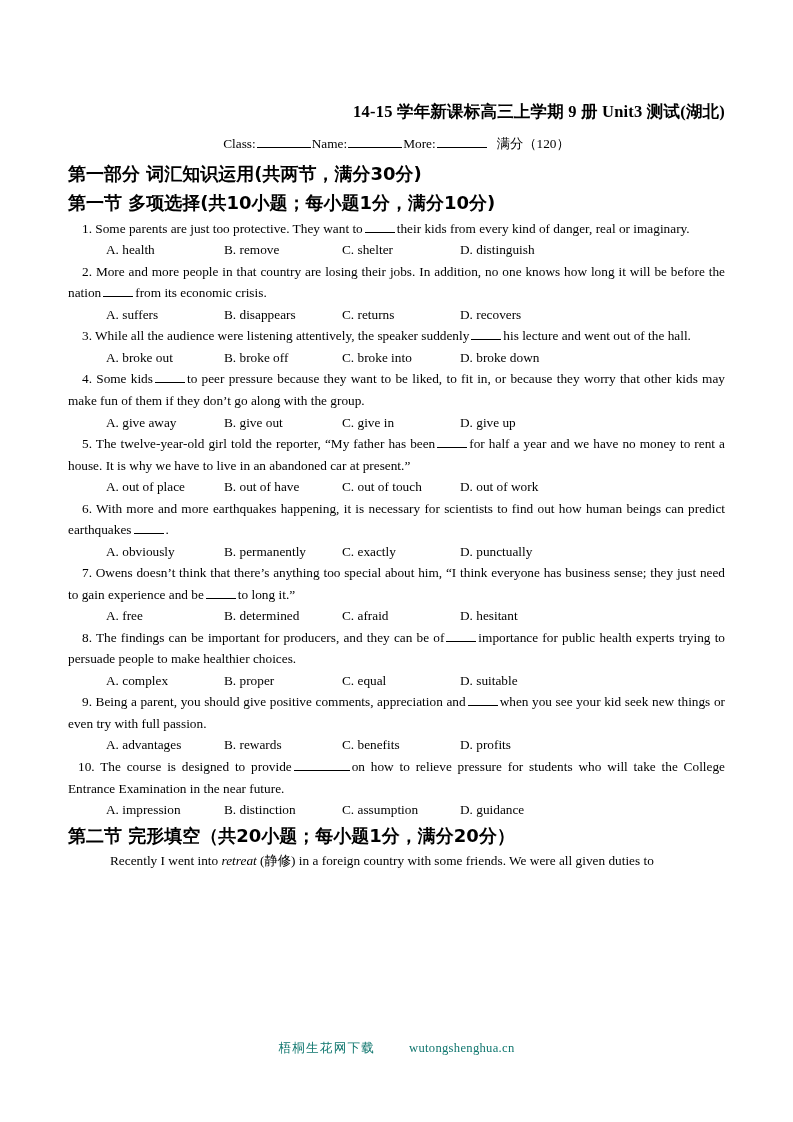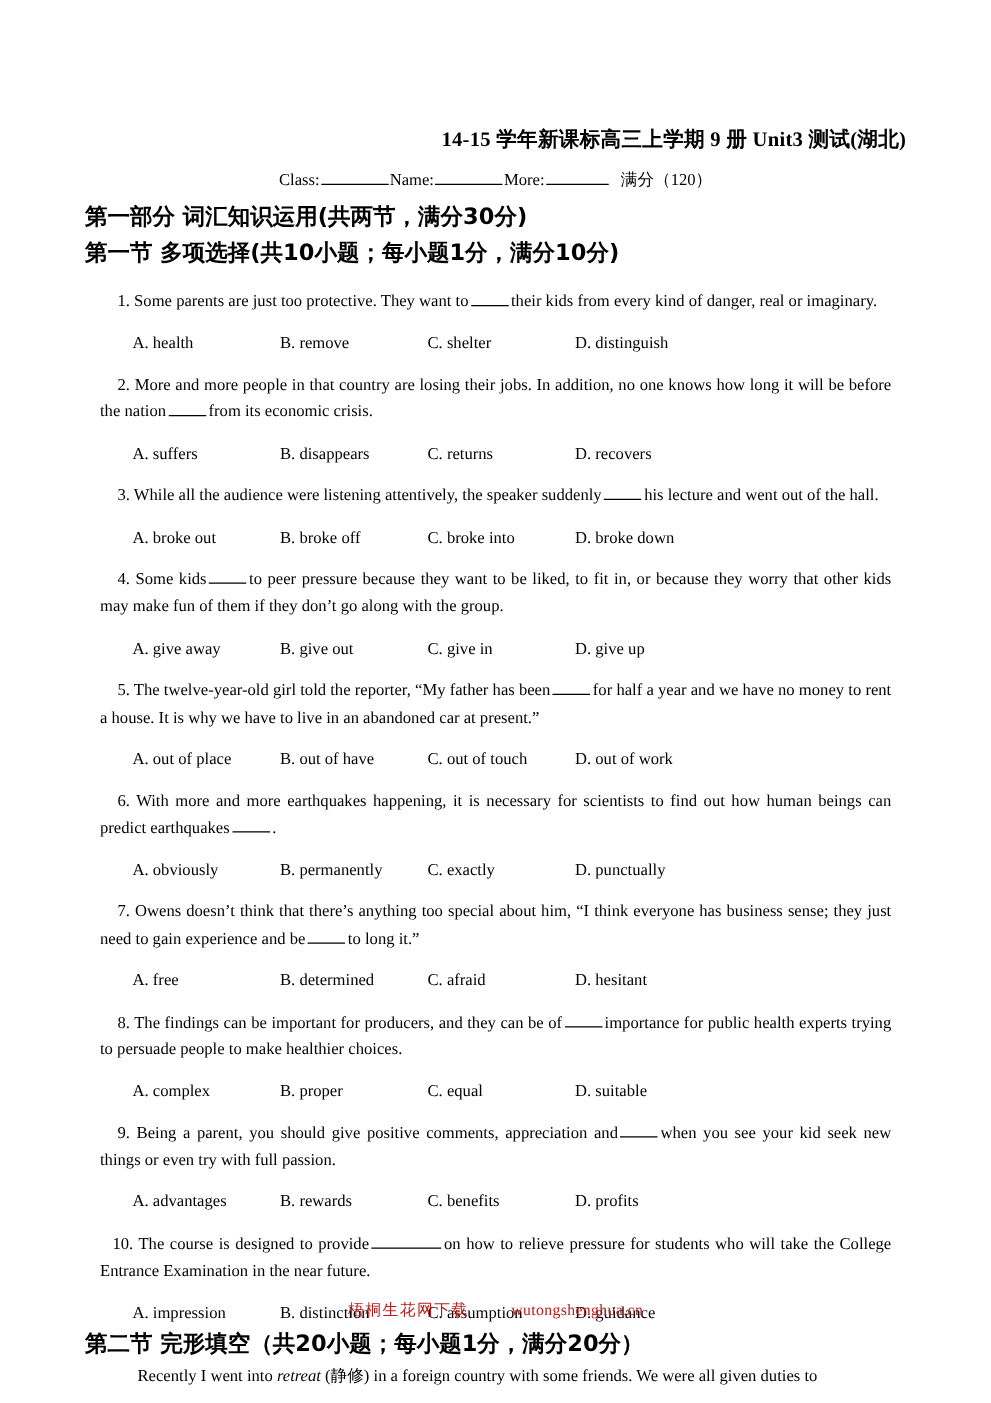--- a/index.html
+++ b/index.html
@@ -69,21 +69,21 @@
     letter-spacing: 0;
   }
 
   
   .question {
     font-size: 13.3px;
     line-height: 1.62;
     text-align: justify;
     text-justify: inter-word;
     text-indent: 14px;
-    margin: 12px;
+    margin: 0;
     padding: 0;
     hyphens: none;
   }
   .question.no-indent { text-indent: 10px; }
 
   .fill-blank {
     display: inline-block;
     border-bottom: 1.1px solid #000;
     width: 30px;
     height: 0.92em;
@@ -118,21 +118,21 @@
   }
   .cloze-para i { font-style: italic; margin-top: 15px; }
 
   
   .footer {
     position: absolute;
     left: 0;
     right: 0;
     top: 1040px;
     text-align: center;
-    color: #b91c1c;
+    color: #0f766e;
     font-size: 12.6px;
     white-space: nowrap;
   }
   .footer .f-cn {
     font-family: "DejaVu Sans", "Liberation Sans", sans-serif;
     letter-spacing: 1.2px;
   }
   .footer .f-url {
     margin-left: 34px;
     font-family: "Liberation Serif", "DejaVu Serif", serif;

